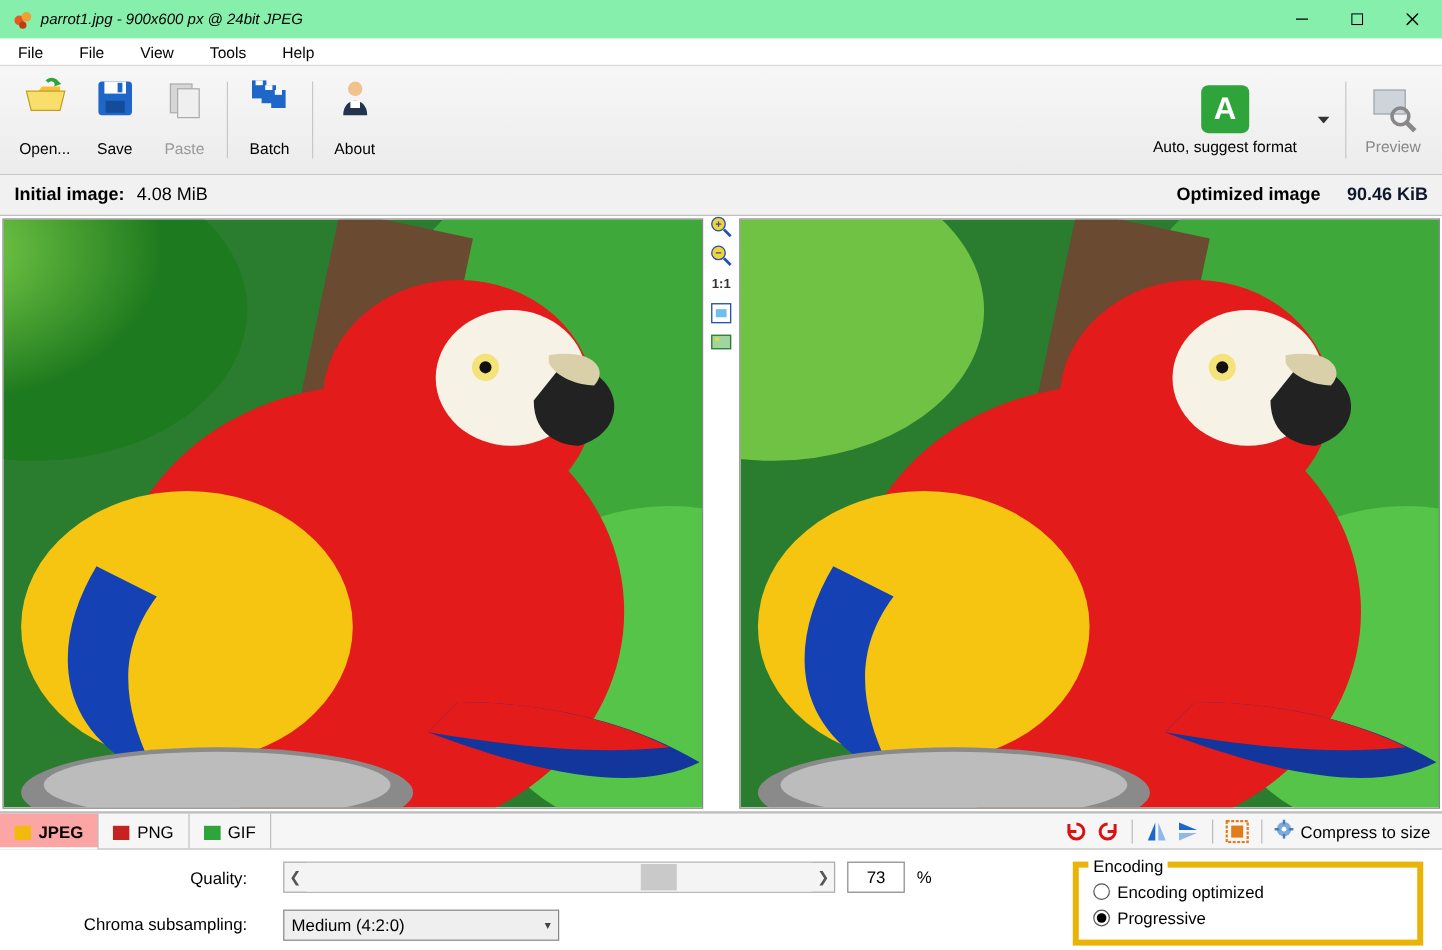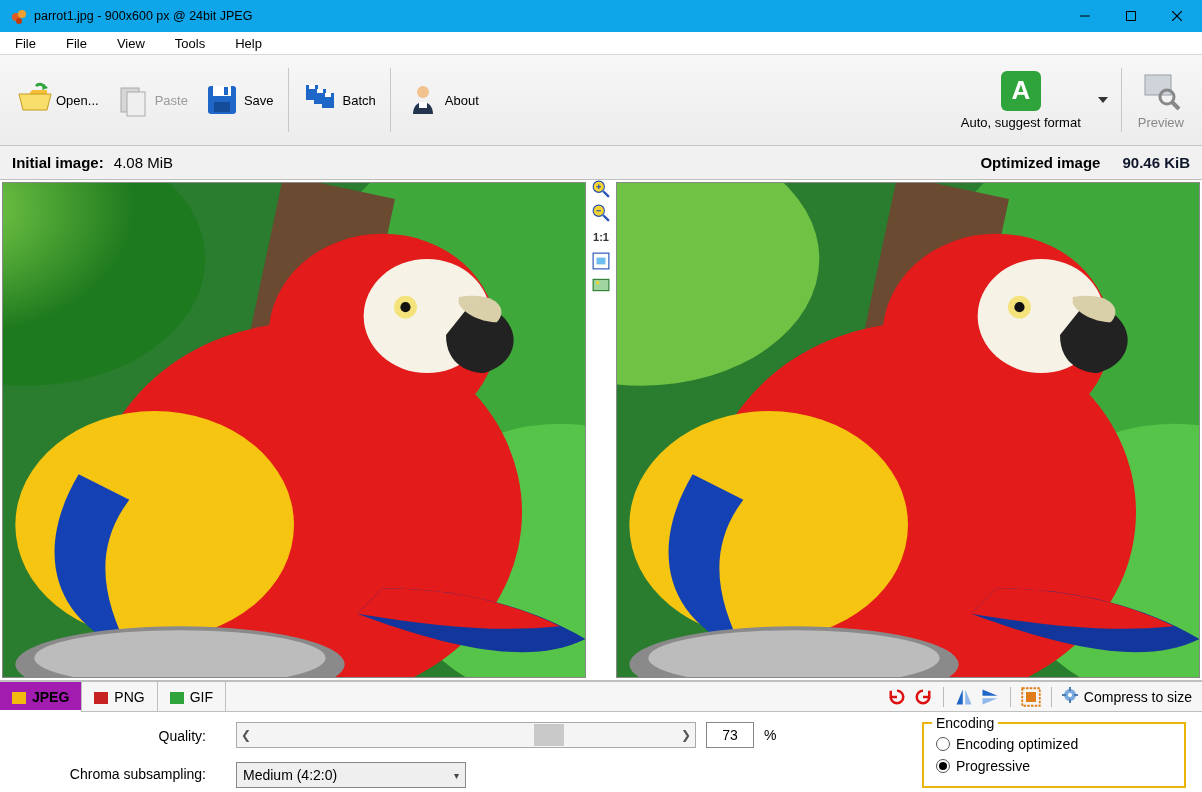--- a/index.html
+++ b/index.html
@@ -1,32 +1,32 @@
 <!DOCTYPE html>
 <html><head>
 <meta charset="utf-8">
 <style>
 * { box-sizing: border-box; margin: 0; padding: 0; }
 body { font-family: "Segoe UI", Tahoma, sans-serif; font-size: 13px; background: #fff; color: #000; width: 1202px; height: 792px; overflow: hidden; display: flex; flex-direction: column; }
 
 
-.titlebar { height: 32px; display: flex; align-items: center; padding: 0 2px; background: #0ea5e9; }
+.titlebar { height: 32px; display: flex; align-items: center; padding: 0 2px; background: #86efac; font-style: italic; }
 .titlebar .app-icon { width: 18px; height: 18px; margin: 0 6px 0 8px; }
 .titlebar .title { flex: 1; font-size: 12.5px; }
 .titlebar .winbtns { display: flex; }
 .titlebar .winbtn { width: 46px; height: 30px; display: flex; align-items: center; justify-content: center; }
 .titlebar .winbtn svg { width: 10px; height: 10px; }
 
 
 .menubar { height: 22px; display: flex; align-items: center; padding: 0 7px; gap: 14px; }
 .menubar .menu-item { padding: 2px 8px; font-size: 13px; }
 
 
 .toolbar { height: 92px; display: flex; align-items: center; padding: 4px 8px 4px 8px; background: linear-gradient(#f7f7f7,#ececec); border-top: 1px solid #d8d8d8; border-bottom: 1px solid #c5c5c5; }
-.toolbar .tbtn { display: flex; flex-direction: row; align-items: center; justify-content: flex-start; gap: 4px; padding: 4px 8px; min-width: 58px; height: 80px; border-radius: 3px; }
+.toolbar .tbtn { display: flex; flex-direction: column; align-items: center; justify-content: flex-start; gap: 16px; padding: 4px 8px; min-width: 58px; height: 80px; border-radius: 3px; }
 .toolbar .tbtn .tb-icon { width: 36px; height: 36px; display:flex; align-items:center; justify-content:center; }
 .toolbar .tbtn .tb-label { font-size: 13px; }
 .toolbar .tbtn.disabled { color: #9a9a9a; }
 .toolbar .sep { width: 1px; height: 64px; background: #c7c7c7; margin: 0 6px; }
 .toolbar .spacer { flex: 1; }
 .auto-btn { display:flex; flex-direction:column; align-items:center; gap:4px; padding:4px 10px; position:relative; }
 .auto-btn .auto-icon { width:40px; height:40px; background:#2fa43a; color:#fff; border-radius:6px; display:flex; align-items:center; justify-content:center; font-size:26px; font-weight:bold; }
 .auto-wrap { display:flex; align-items:center; }
 .auto-wrap .dd { width:24px; height:34px; display:flex; align-items:center; justify-content:center; }
 .preview-btn { display:flex; flex-direction:column; align-items:center; gap:4px; padding:4px 10px; color:#888; }
@@ -44,21 +44,21 @@
 .midstrip { width: 26px; display:flex; flex-direction:column; align-items:center; gap:6px; }
 .midstrip .mid-icon { width:18px; height:18px; display:flex; align-items:center; justify-content:center; font-size:11px; }
 
 
 .pane svg { width: 100%; height: 100%; }
 
 
 .tabsrow { height: 32px; display:flex; align-items:stretch; border-top:2px solid #bfbfbf; border-bottom:1px solid #bfbfbf; background:#f6f6f6; }
 .tabsrow .tabs { display:flex; align-items:stretch; }
 .tabsrow .tab { display:flex; align-items:center; gap:6px; padding:0 12px; border-right:1px solid #bfbfbf; font-size:14px; position:relative; }
-.tabsrow .tab.active { background:#a21caf; font-weight:bold; }
+.tabsrow .tab.active { background:#fca5a5; font-weight:bold; }
 .tabsrow .tab.active::after { content:""; position:absolute; left:0; right:0; bottom:-1px; height:2px; background:#fff; }
 .tabsrow .tab .tab-ico { width:14px; height:12px; }
 .tabsrow .tools { margin-left:auto; display:flex; align-items:center; gap:6px; padding:0 10px; }
 .tabsrow .tool { width:20px; height:20px; display:flex; align-items:center; justify-content:center; }
 .tabsrow .vline { width:1px; height:20px; background:#bbb; margin:0 4px; }
 .tabsrow .compress-size { display:flex; align-items:center; gap:6px; font-size:14px; }
 
 
 .settings { padding: 10px 16px 4px 16px; display:flex; gap: 30px; }
 .settings .labels-col { display:flex; flex-direction:column; gap:22px; align-items:flex-end; width: 190px; padding-top: 6px; }
@@ -66,21 +66,21 @@
 .settings .row { display:flex; align-items:center; gap:10px; }
 .settings label { font-size:14px; }
 .slider-wrap { display:flex; align-items:center; border:1px solid #aaa; background:#f4f4f4; height:26px; width: 460px; position:relative; }
 .slider-wrap .arrow { width:18px; display:flex; align-items:center; justify-content:center; font-size:12px; color:#555; }
 .slider-wrap .track { flex:1; height:100%; position:relative; background:#f4f4f4; }
 .slider-wrap .thumb { position:absolute; top:1px; bottom:1px; width:30px; background:#c9c9c9; }
 .qval { width:48px; height:26px; border:1px solid #888; text-align:center; font-size:14px; }
 .pct { font-size:14px; }
 .dropdown { width:230px; height:26px; border:1px solid #888; background:#efefef; display:flex; align-items:center; justify-content:space-between; padding: 0 6px; font-size:14px; }
 .dropdown .dd-ar { font-size:10px; color:#444; }
-.encoding-grp { border:2px solid #eab308; padding: 6px 12px 10px 12px; width: 264px; position:relative; }
+.encoding-grp { border:5px solid #eab308; padding: 6px 12px 10px 12px; width: 292px; position:relative; }
 .encoding-grp .legend { position:absolute; top:-9px; left:8px; background:#fff; padding:0 4px; font-size:14px; }
 .encoding-grp .radio-row { display:flex; align-items:center; gap:6px; margin-top:6px; font-size:14px; }
 .radio { width:14px; height:14px; border:1px solid #555; border-radius:50%; display:flex; align-items:center; justify-content:center; }
 .radio.checked::after { content:""; width:8px; height:8px; background:#000; border-radius:50%; }
 </style>
 </head>
 <body>
 
 <div class="titlebar">
   <span class="app-icon">
@@ -124,39 +124,39 @@
     <span class="tb-icon">
         <svg viewBox="0 0 36 36">
           <path d="M3 12h10l3-4h15v4H7z" fill="#f5c037"></path>
           <path d="M3 12l4 16h24l4-16z" fill="#f8de6a" stroke="#c89b1f"></path>
           <path d="M20 4c3-3 8-2 8 2" fill="none" stroke="#2fa43a" stroke-width="3"></path>
           <path d="M28 2l4 4-6 2z" fill="#2fa43a"></path>
         </svg>
       </span>
     <span class="tb-label">Open...</span>
   </div>
-  <div class="tbtn disabled">
-    <span class="tb-icon">
-        <svg viewBox="0 0 36 36">
-          <rect x="6" y="6" width="18" height="24" fill="#d6d6d6" stroke="#aaa"></rect>
-          <rect x="12" y="10" width="18" height="24" fill="#efefef" stroke="#aaa"></rect>
-        </svg>
-      </span>
-    <span class="tb-label">Paste</span>
-  </div>
   <div class="tbtn">
     <span class="tb-icon">
         <svg viewBox="0 0 36 36">
           <rect x="4" y="4" width="28" height="28" rx="3" fill="#1f66c9"></rect>
           <rect x="9" y="4" width="18" height="10" fill="#fff"></rect>
           <rect x="10" y="20" width="16" height="10" fill="#144c99"></rect>
           <rect x="20" y="5" width="4" height="8" fill="#1f66c9"></rect>
         </svg>
       </span>
     <span class="tb-label">Save</span>
+  </div>
+  <div class="tbtn disabled">
+    <span class="tb-icon">
+        <svg viewBox="0 0 36 36">
+          <rect x="6" y="6" width="18" height="24" fill="#d6d6d6" stroke="#aaa"></rect>
+          <rect x="12" y="10" width="18" height="24" fill="#efefef" stroke="#aaa"></rect>
+        </svg>
+      </span>
+    <span class="tb-label">Paste</span>
   </div>
   <div class="sep"></div>
   <div class="tbtn">
     <span class="tb-icon">
         <svg viewBox="0 0 36 36">
           <rect x="3" y="3" width="12" height="15" fill="#1f66c9"></rect>
           <rect x="6" y="3" width="6" height="4" fill="#fff"></rect>
           <rect x="11" y="7" width="12" height="15" fill="#1f66c9"></rect>
           <rect x="14" y="7" width="6" height="4" fill="#fff"></rect>
           <rect x="19" y="11" width="12" height="15" fill="#1f66c9"></rect>

